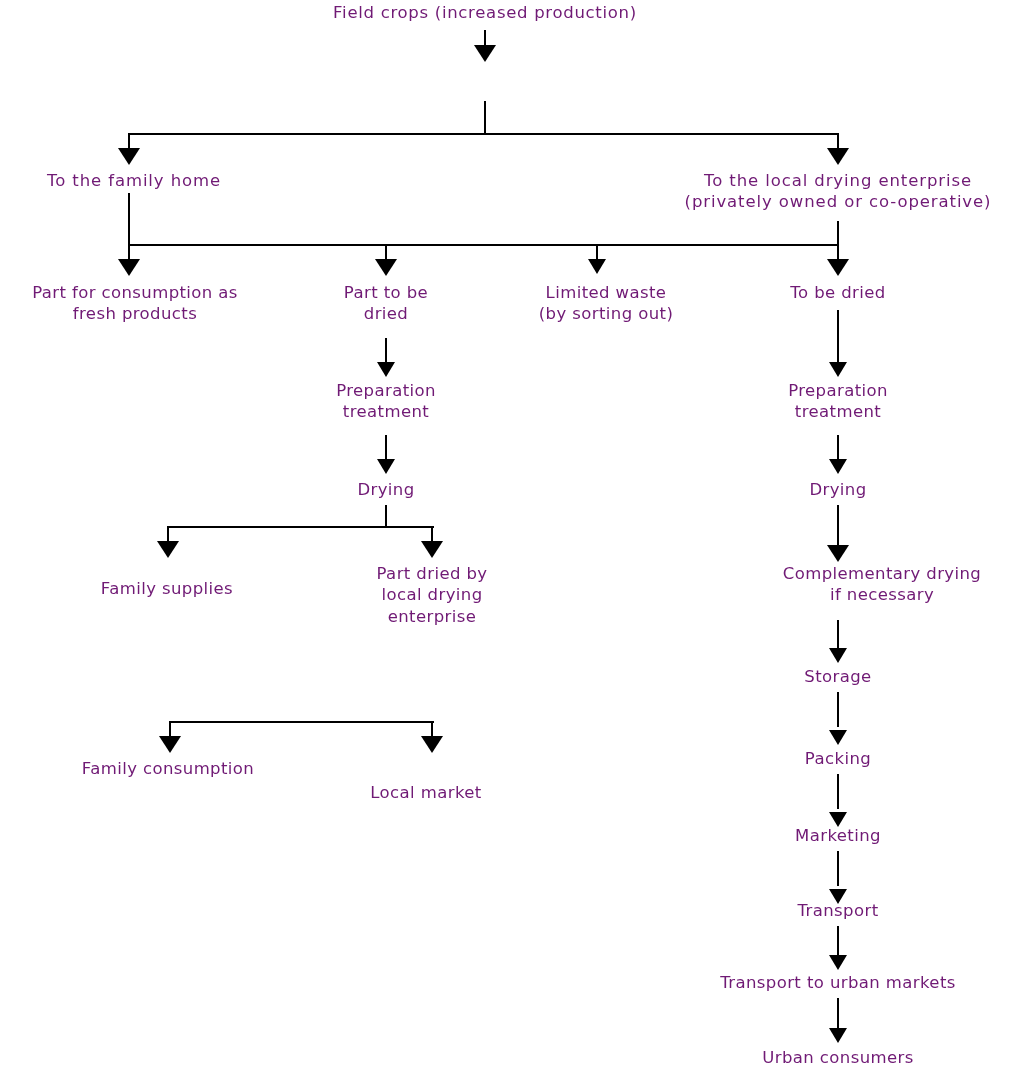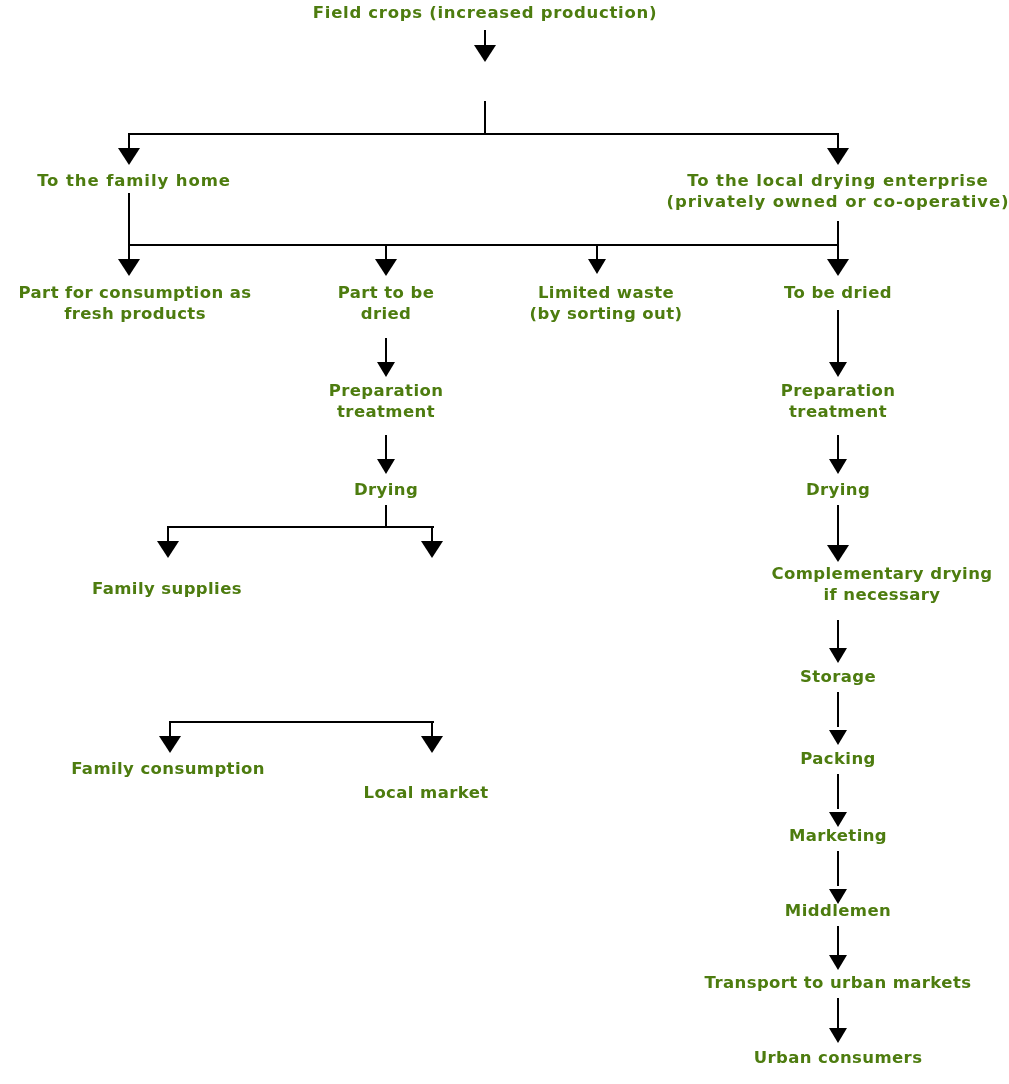--- a/index.html
+++ b/index.html
@@ -16,26 +16,26 @@
     position: relative;
     width: 1009px;
     height: 1084px;
     background: #ffffff;
     overflow: hidden;
   }
   
   .node {
     position: absolute;
     text-align: center;
-    font-weight: bold;
+    font-weight: normal;
     font-size: 16.5px;
     line-height: 1.30;
     letter-spacing: 0.4px;
     white-space: pre-line;
-    color: #4d7c0f;
+    color: #701a75;
     transform: translateX(-50%);
   }
   .node.lead    { font-size: 16.5px; letter-spacing: 0.7px; }
   .node.wide    { letter-spacing: 0.9px; }
 
   
   .vline {
     position: absolute;
     width: 2px;
     background: #000000;
@@ -119,20 +119,23 @@
   <div class="node" style="left:386px; top:479px; width:180px;">Drying</div>
 
   <div class="vline" style="left:386px; top:505px; height:22px;"></div>
   <div class="hline" style="left:167px; top:526px; width:267px;"></div>
   <div class="vline" style="left:168px; top:526px; height:22px;"></div>
   <div class="arrow" style="left:168px; top:541px;"></div>
   <div class="vline" style="left:432px; top:526px; height:22px;"></div>
   <div class="arrow" style="left:432px; top:541px;"></div>
 
   <div class="node" style="left:167px; top:578px; width:250px;">Family supplies</div>
+  <div class="node" style="left:432px; top:563px; width:220px;">Part dried by
+local drying
+enterprise</div>
 
 
   <div class="hline" style="left:169px; top:721px; width:265px;"></div>
   <div class="vline" style="left:170px; top:721px; height:22px;"></div>
   <div class="arrow" style="left:170px; top:736px;"></div>
   <div class="vline" style="left:432px; top:721px; height:22px;"></div>
   <div class="arrow" style="left:432px; top:736px;"></div>
 
   <div class="node" style="left:168px; top:758px; width:300px;">Family consumption</div>
   <div class="node" style="left:426px; top:782px; width:240px;">Local market</div>
@@ -158,21 +161,21 @@
   <div class="vline" style="left:838px; top:692px; height:35px;"></div>
   <div class="arrow thin" style="left:838px; top:730px;"></div>
   <div class="node" style="left:838px; top:748px; width:200px;">Packing</div>
 
   <div class="vline" style="left:838px; top:774px; height:35px;"></div>
   <div class="arrow thin" style="left:838px; top:812px;"></div>
   <div class="node" style="left:838px; top:825px; width:200px;">Marketing</div>
 
   <div class="vline" style="left:838px; top:851px; height:35px;"></div>
   <div class="arrow thin" style="left:838px; top:889px;"></div>
-  <div class="node" style="left:838px; top:900px; width:220px;">Middlemen</div>
+  <div class="node" style="left:838px; top:900px; width:220px;">Transport</div>
 
   <div class="vline" style="left:838px; top:926px; height:35px;"></div>
   <div class="arrow thin" style="left:838px; top:955px;"></div>
   <div class="node" style="left:838px; top:972px; width:360px;">Transport to urban markets</div>
 
   <div class="vline" style="left:838px; top:998px; height:38px;"></div>
   <div class="arrow thin" style="left:838px; top:1028px;"></div>
   <div class="node" style="left:838px; top:1047px; width:300px;">Urban consumers</div>
 
 </div>

